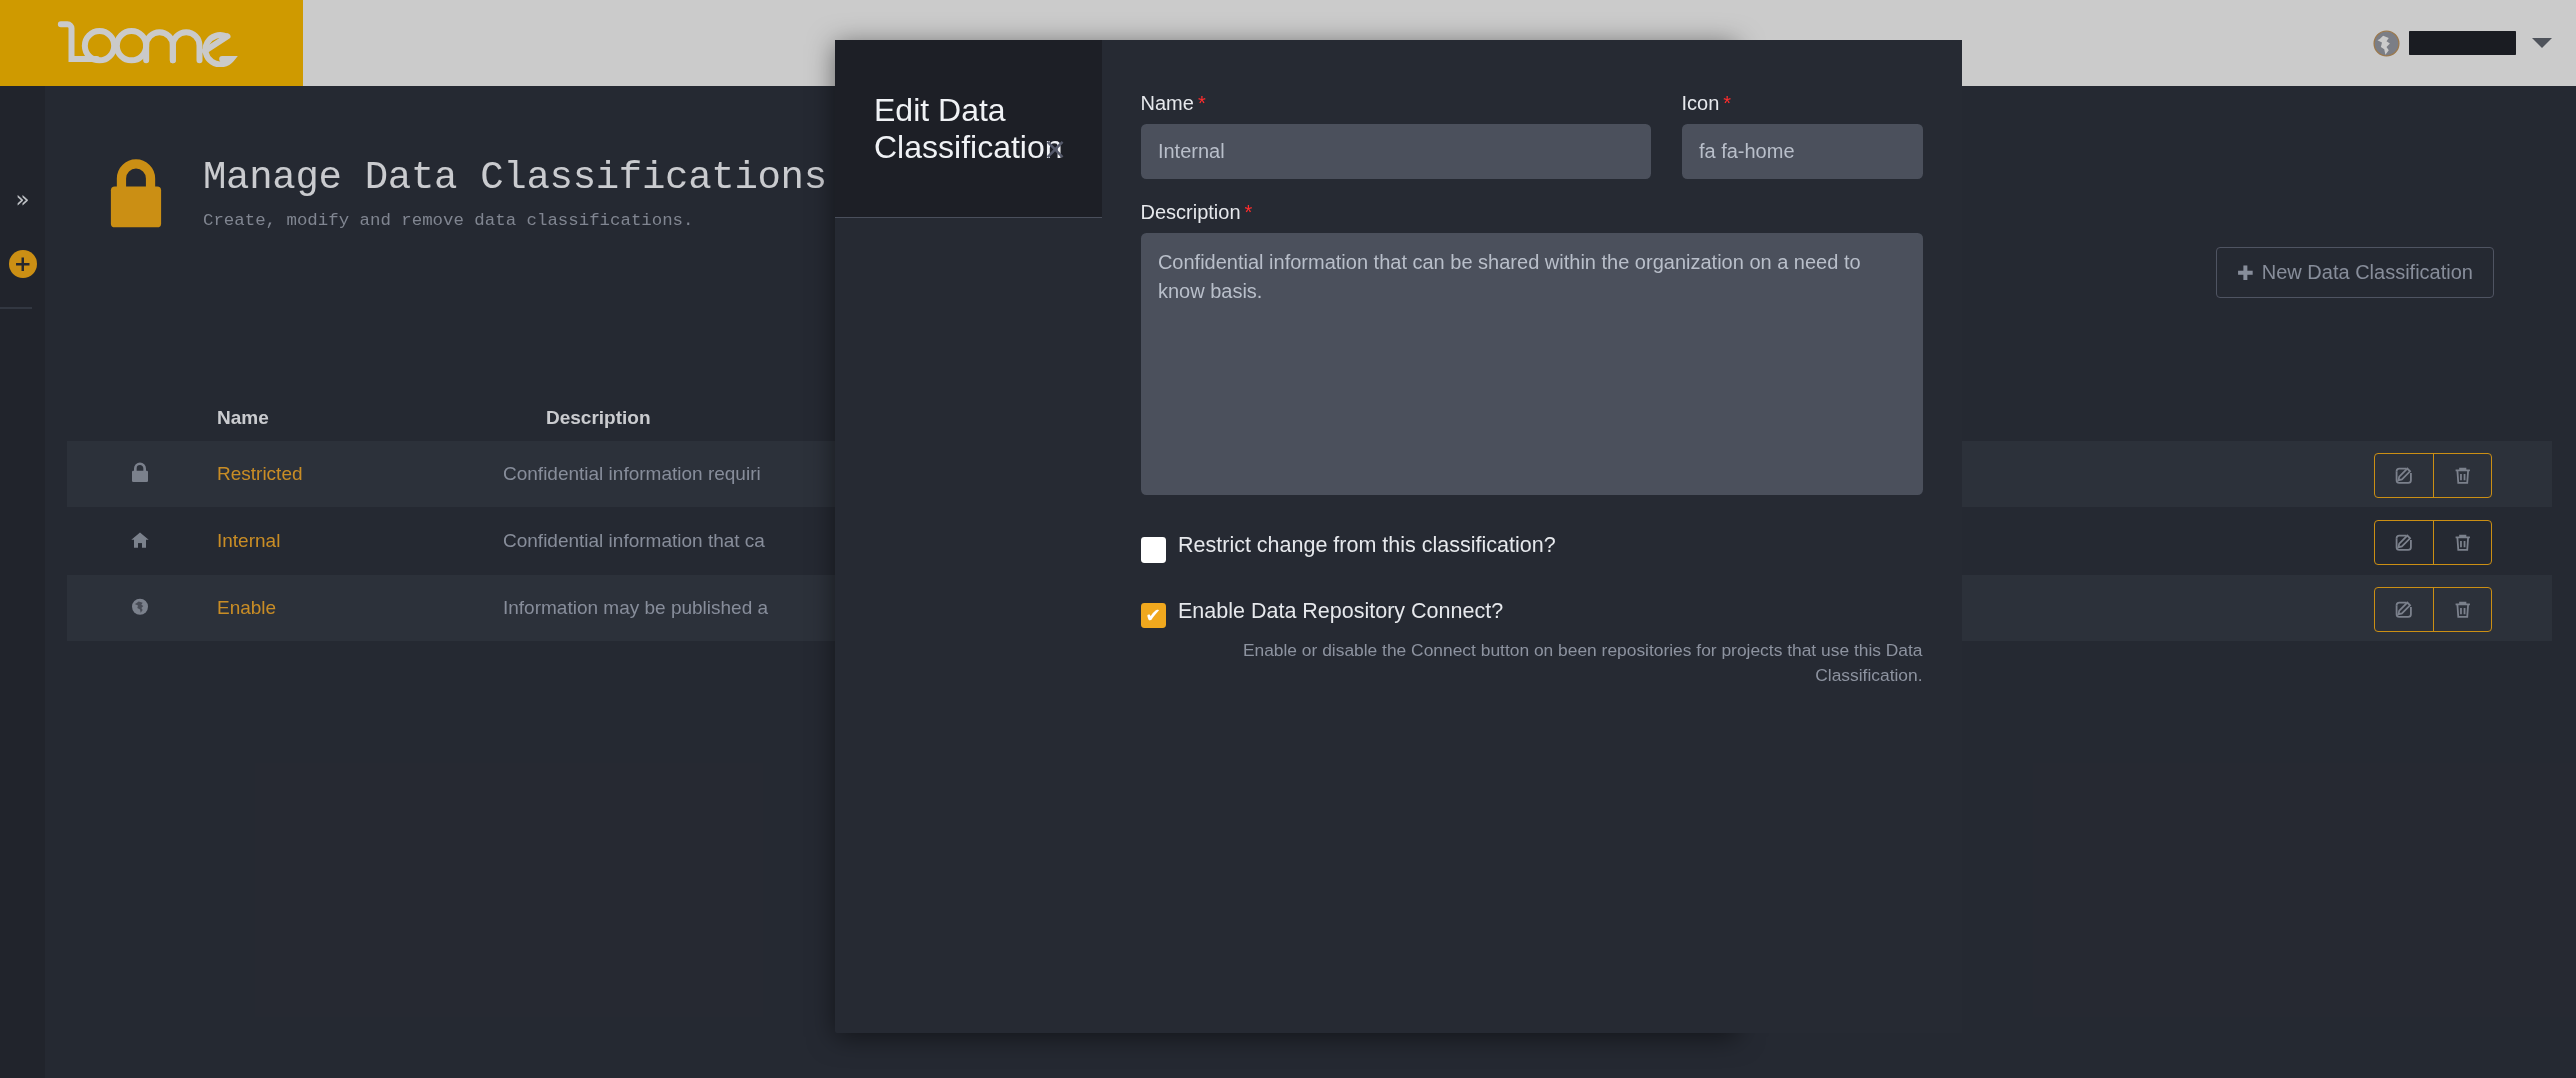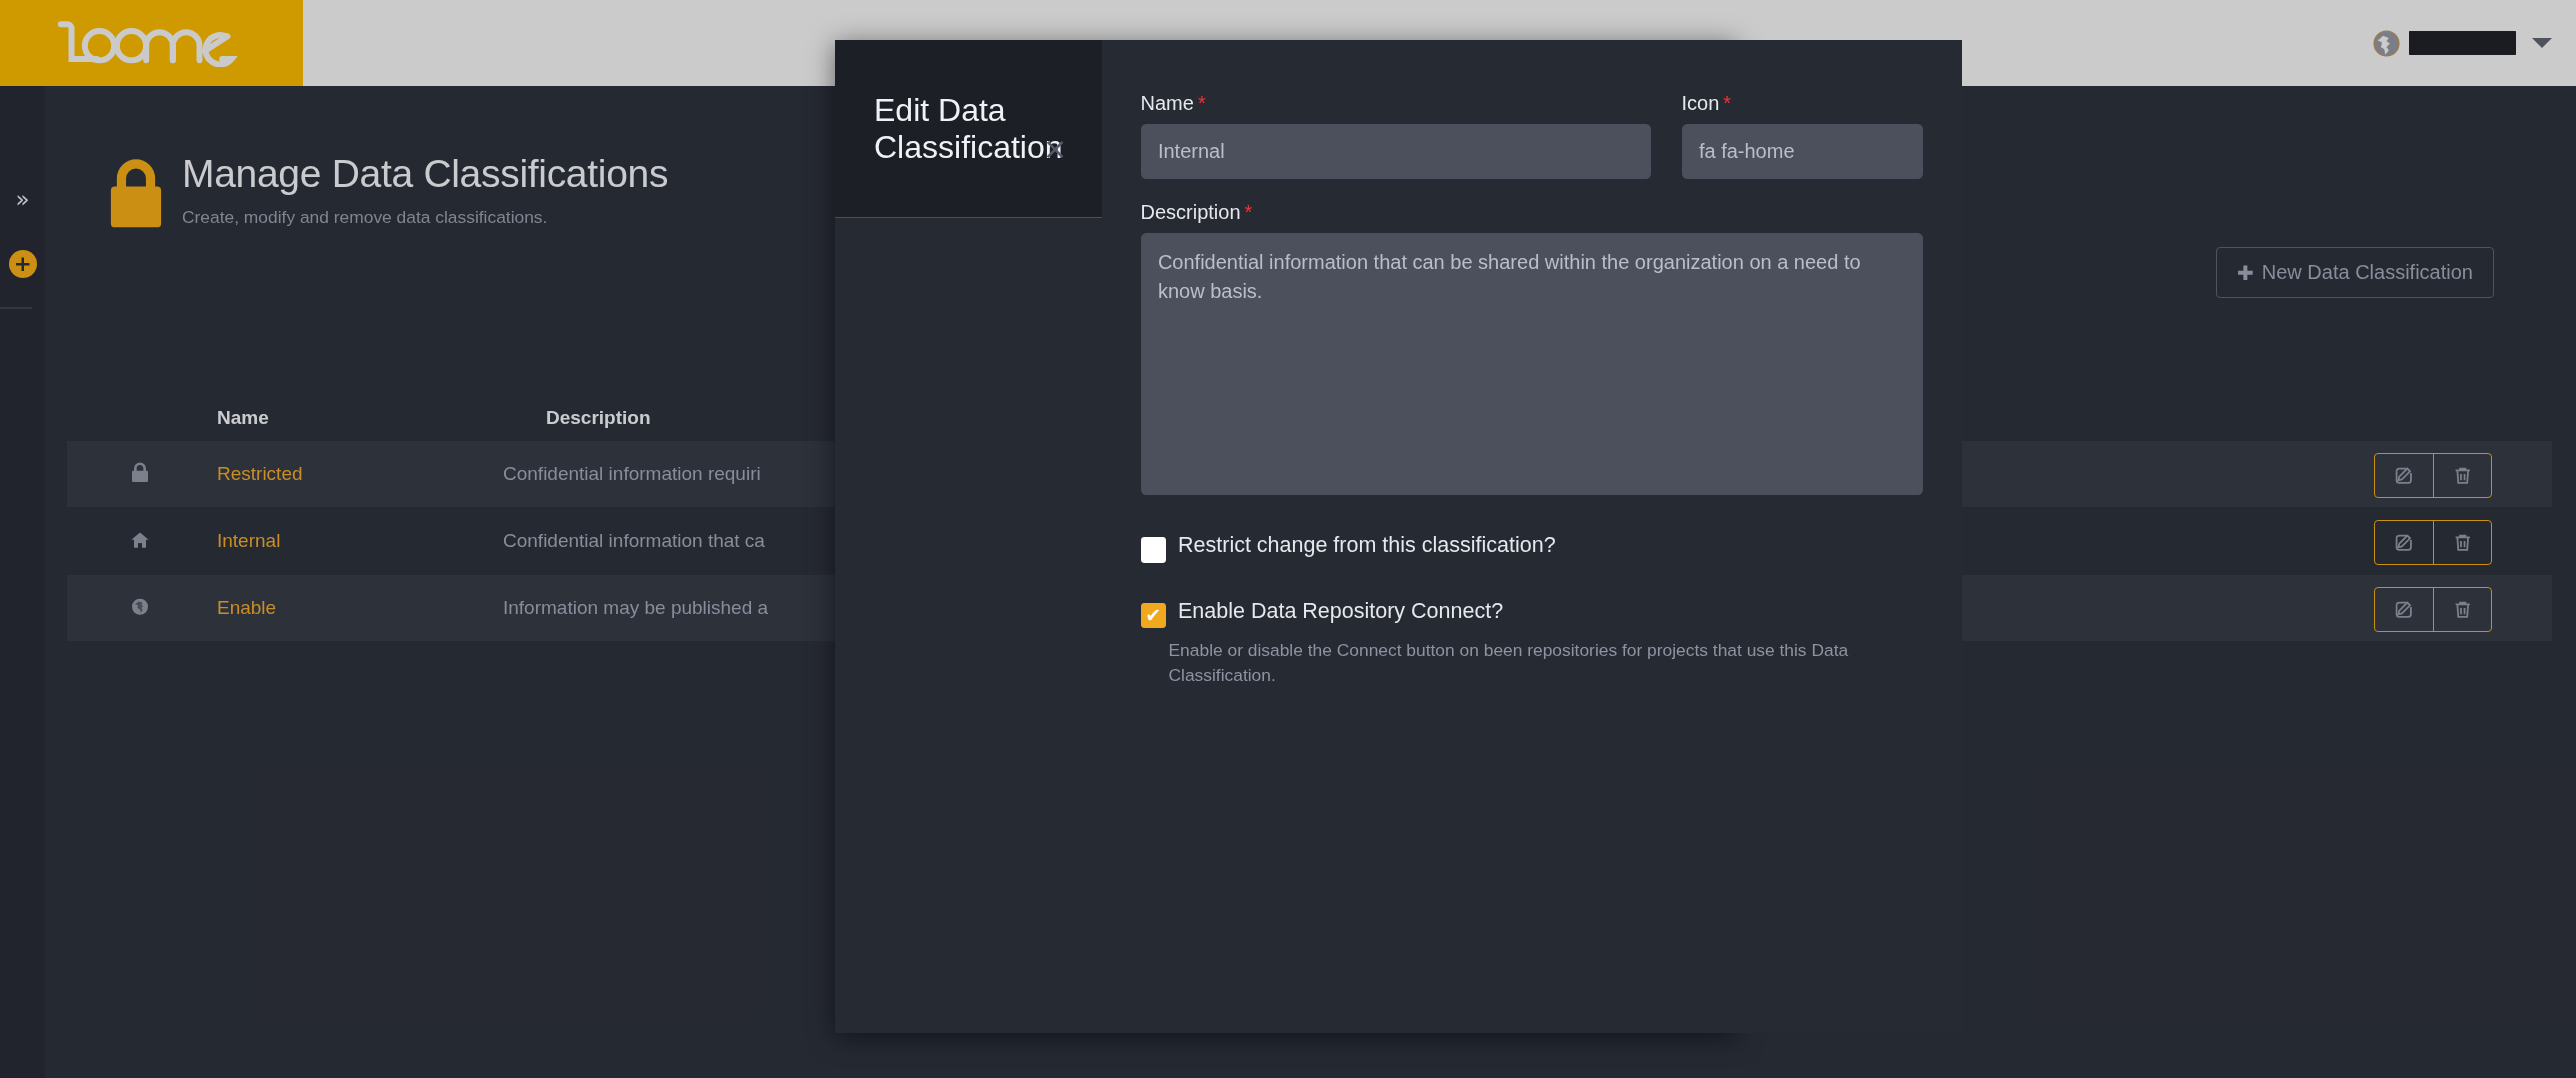--- a/index.html
+++ b/index.html
@@ -60,21 +60,21 @@
     background: #3a3f4a;
   }
 
   
   .main {
     position: absolute; top: 86px; left: 45px;
     width: 2531px; height: 993px; background: #2b2f39;
   }
   .page-head {
     position: absolute; top: 67px; left: 60px;
-    display: flex; align-items: center; gap: 15px;
+    display: flex; align-items: flex-end; gap: 36px; font-family: Liberation Mono, monospace;
   }
   .lock-big { width: 62px; height: 74px; flex: none; margin-top: 2.7px;}
   .page-title {
     color: #e6e8ec; font-size: 39px; font-weight: 400; letter-spacing: -0.3px;
     line-height: 1.05;
   }
   .page-sub {
     color: #9298a5; font-size: 17.4px; margin-top: 12px;
   }
   .new-btn {
@@ -185,21 +185,21 @@
   }
   .finput::placeholder { color: #b9bfca; opacity: 1; }
   .ftext {
     width: 100%; height: 262px; background: #4b505c; border: none;
     border-radius: 5.4px; padding: 14.8px 17.4px; color: #b9bfca; font-size: 20px;
     line-height: 1.45; resize: none;
     font-family: "Liberation Sans", sans-serif;
   }
   .ftext::placeholder { color: #b9bfca; opacity: 1; }
 
-  .check-group { margin-top: 36px; }
+  .check-group { margin-top: 36px; text-align: right; }
   .check-line { display: flex; align-items: flex-start; gap: 12px; }
   .cbox {
     width: 25.5px; height: 25.5px; border-radius: 3.4px; flex: none;
     margin-top: 4px; cursor: pointer; background: #ffffff;
     display: flex; align-items: center; justify-content: center;
   }
   .cbox.checked { background: #f0a81e; }
   .cbox .tick {
     color: #ffffff; font-size: 19px; line-height: 1; font-weight: 700;
     font-family: "DejaVu Sans", sans-serif;

